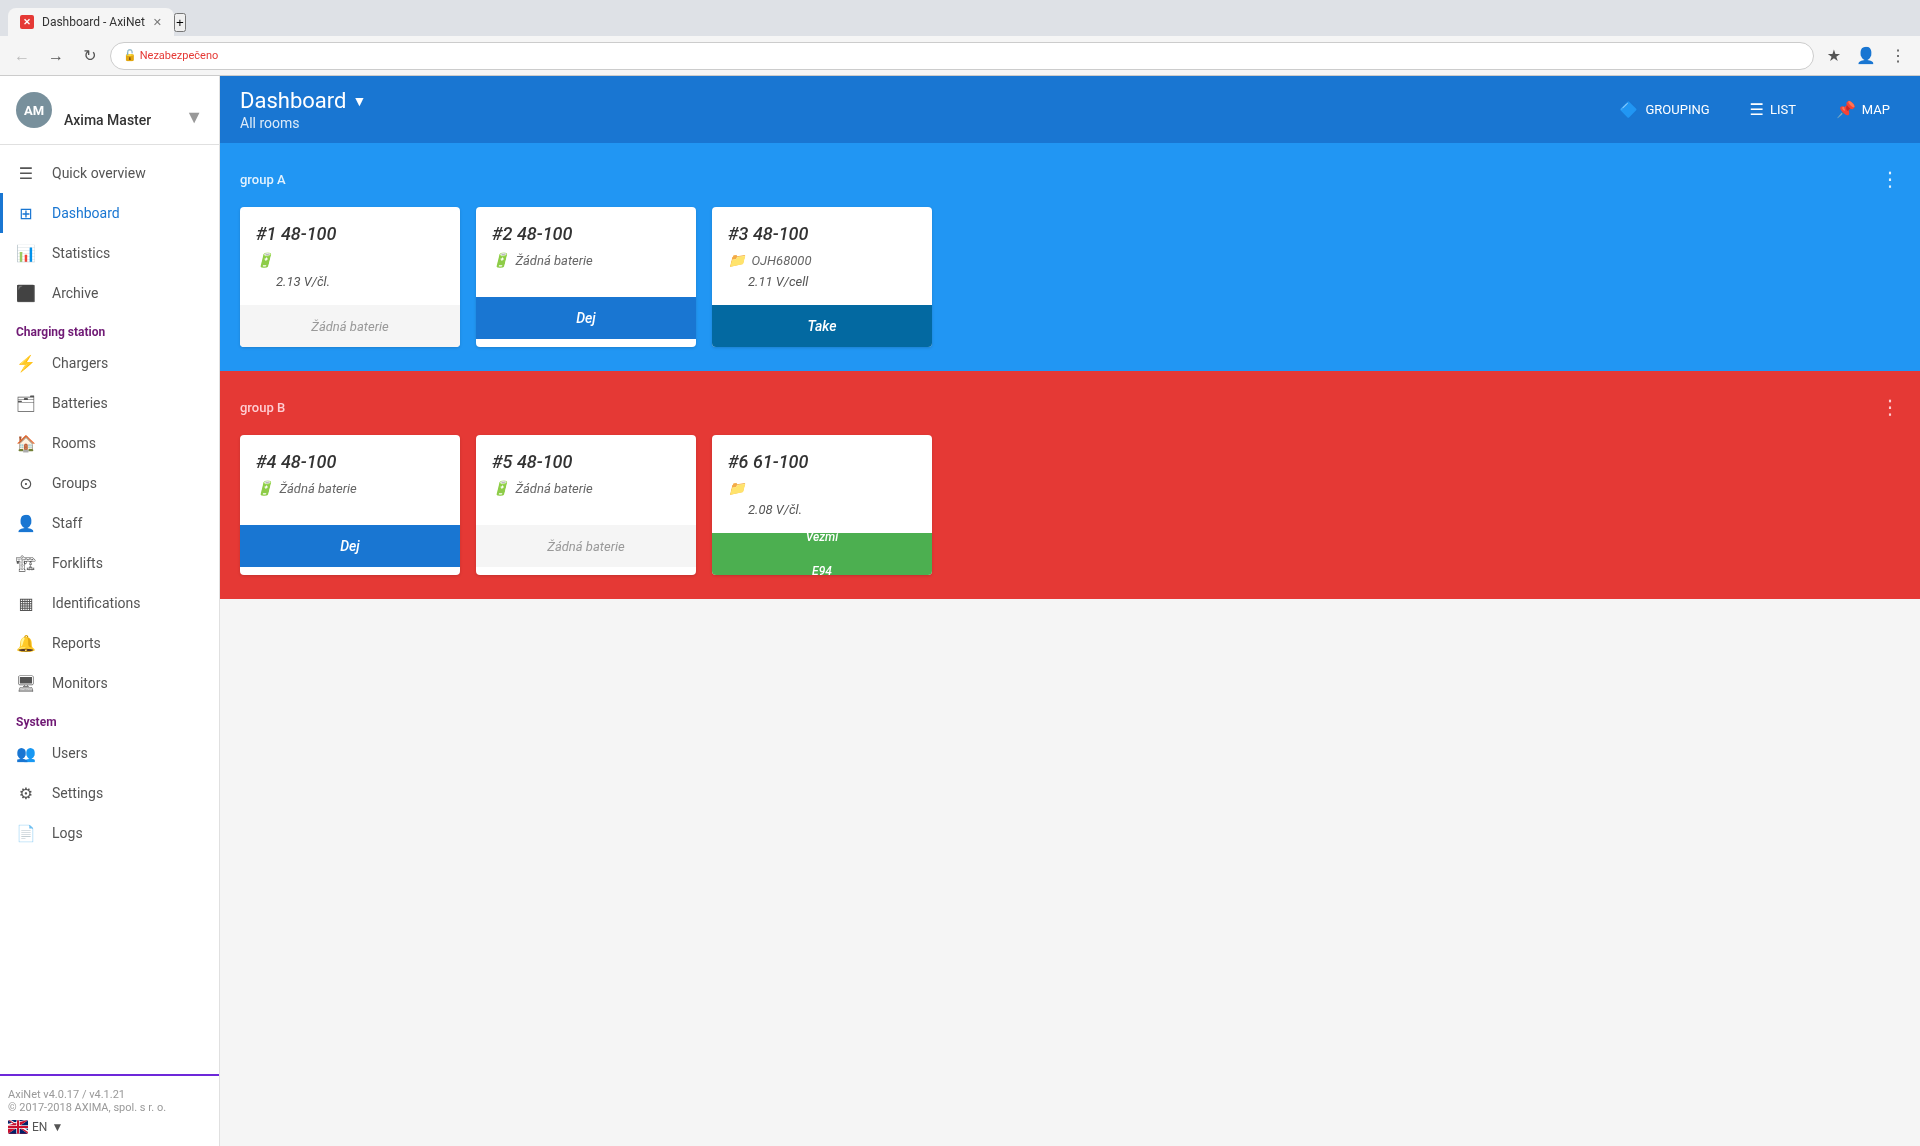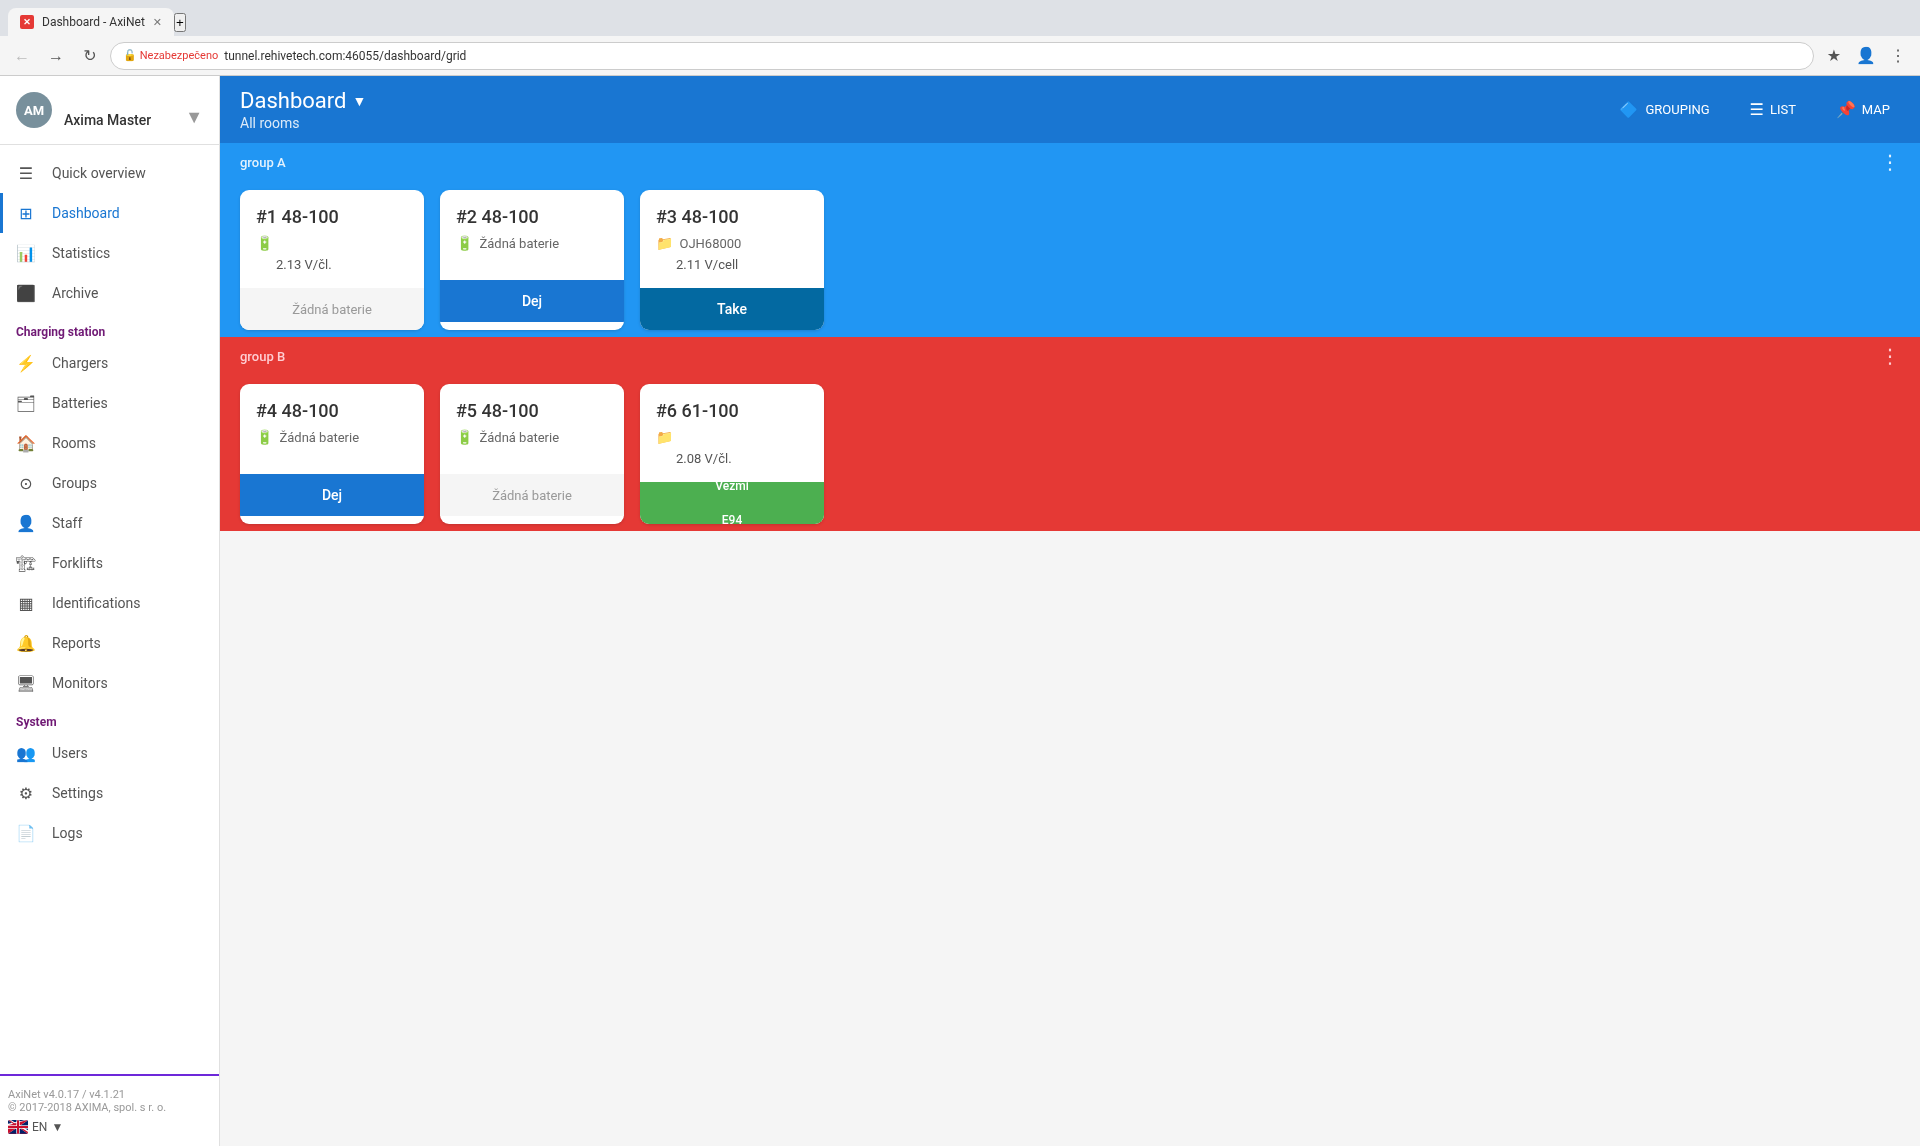--- a/index.html
+++ b/index.html
@@ -47,28 +47,28 @@
     .main-title { font-size: 22px; font-weight: 400; display: flex; align-items: center; gap: 6px; }
     .main-subtitle { font-size: 14px; opacity: 0.85; margin-top: 2px; }
     .main-header-right { display: flex; align-items: center; gap: 20px; }
     .header-action { display: flex; align-items: center; gap: 6px; font-size: 13px; cursor: pointer; padding: 6px 10px; border-radius: 4px; }
     .header-action .icon { font-size: 16px; }
 
     
     .content { flex: 1; overflow-y: auto; }
 
     
-    .group-section { padding: 7px 20px; }
+    .group-section { padding: 24px 20px; }
     .group-header { display: flex; align-items: center; justify-content: space-between; margin-bottom: 16px; }
     .group-label { font-size: 13px; font-weight: 500; }
     .group-menu { cursor: pointer; color: #555; font-size: 20px; }
 
     
     .cards-grid { display: flex; gap: 16px; flex-wrap: wrap; }
-    .card { background: white; border-radius: 9px; width: 184px; overflow: hidden; box-shadow: 0 1px 3px rgba(0,0,0,0.15); flex-shrink: 0; }
+    .card { background: white; border-radius: 4px; width: 220px; overflow: hidden; box-shadow: 0 1px 3px rgba(0,0,0,0.15); flex-shrink: 0; font-style: italic; }
     .card-body { padding: 16px; min-height: 90px; }
     .card-title { font-size: 18px; font-weight: 500; color: #333; margin-bottom: 8px; }
     .card-battery-row { display: flex; align-items: center; gap: 6px; margin-bottom: 6px; color: #666; font-size: 13px; }
     .card-battery-icon { font-size: 14px; color: #555; }
     .card-value { font-size: 13px; color: #555; margin-top: 4px; padding-left: 20px; }
     .card-footer { height: 42px; display: flex; align-items: center; justify-content: center; font-size: 14px; font-weight: 500; cursor: pointer; }
     .card-footer.dej { background: #1976d2; color: white; }
     .card-footer.take { background: #0369a1; color: white; }
     .card-footer.empty { background: #f5f5f5; color: #999; font-weight: 400; font-size: 13px; }
     .card-footer.vezmi { background: #4caf50; color: white; flex-direction: column; gap: 20px; }
@@ -95,21 +95,20 @@
   </div>
   <div class="browser-nav">
     <button class="nav-btn disabled">←</button>
     <button class="nav-btn">→</button>
     <button class="nav-btn">↻</button>
     <div class="address-bar">
       <span class="insecure">
         <span>🔓</span>
         <span>Nezabezpečeno</span>
       </span>
-      <span class="url">tunnel.rehivetech.com:46055/dashboard/grid</span>
     </div>
     <div class="nav-actions">
       <button class="nav-btn">★</button>
       <button class="nav-btn">👤</button>
       <button class="nav-btn">⋮</button>
     </div>
   </div>
 </div>
 
 <div class="app">

